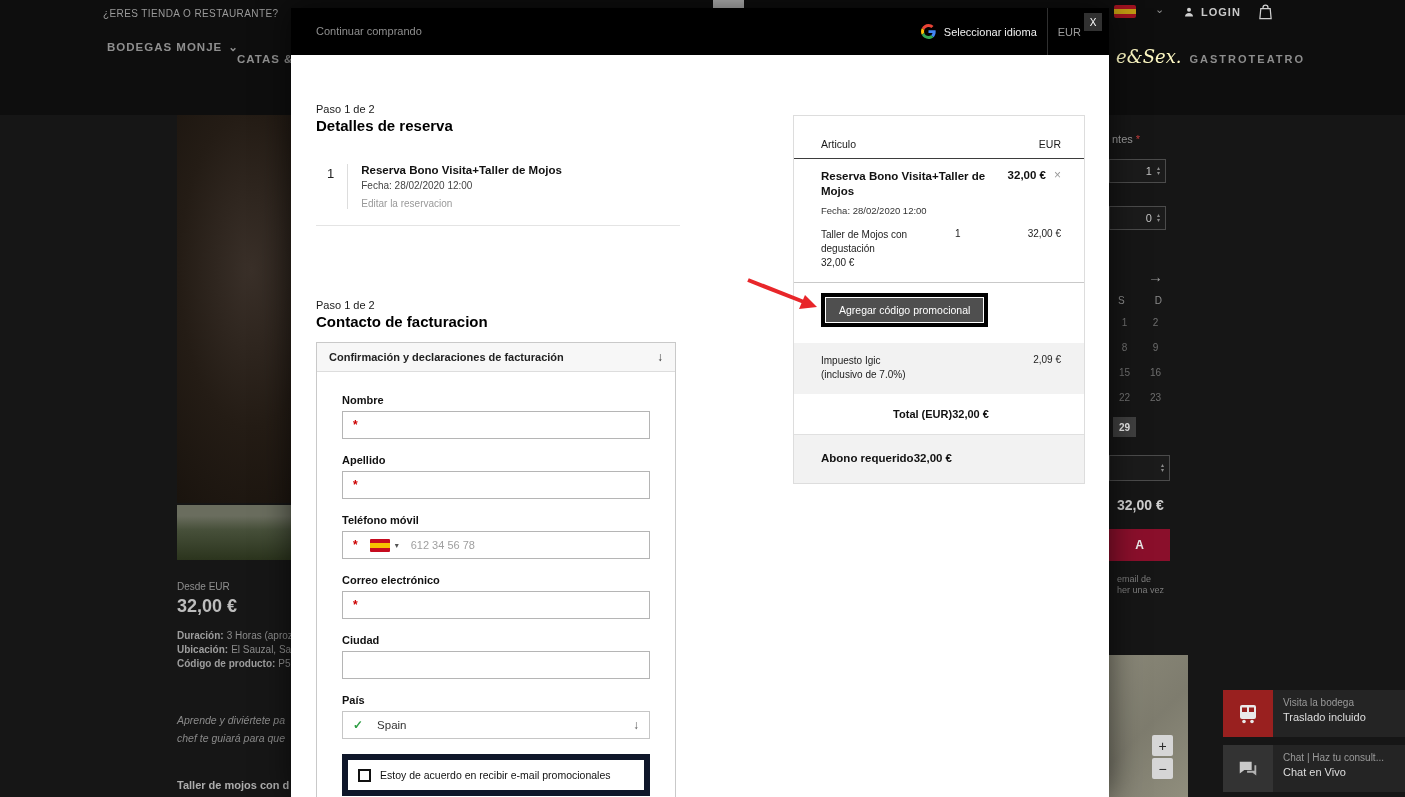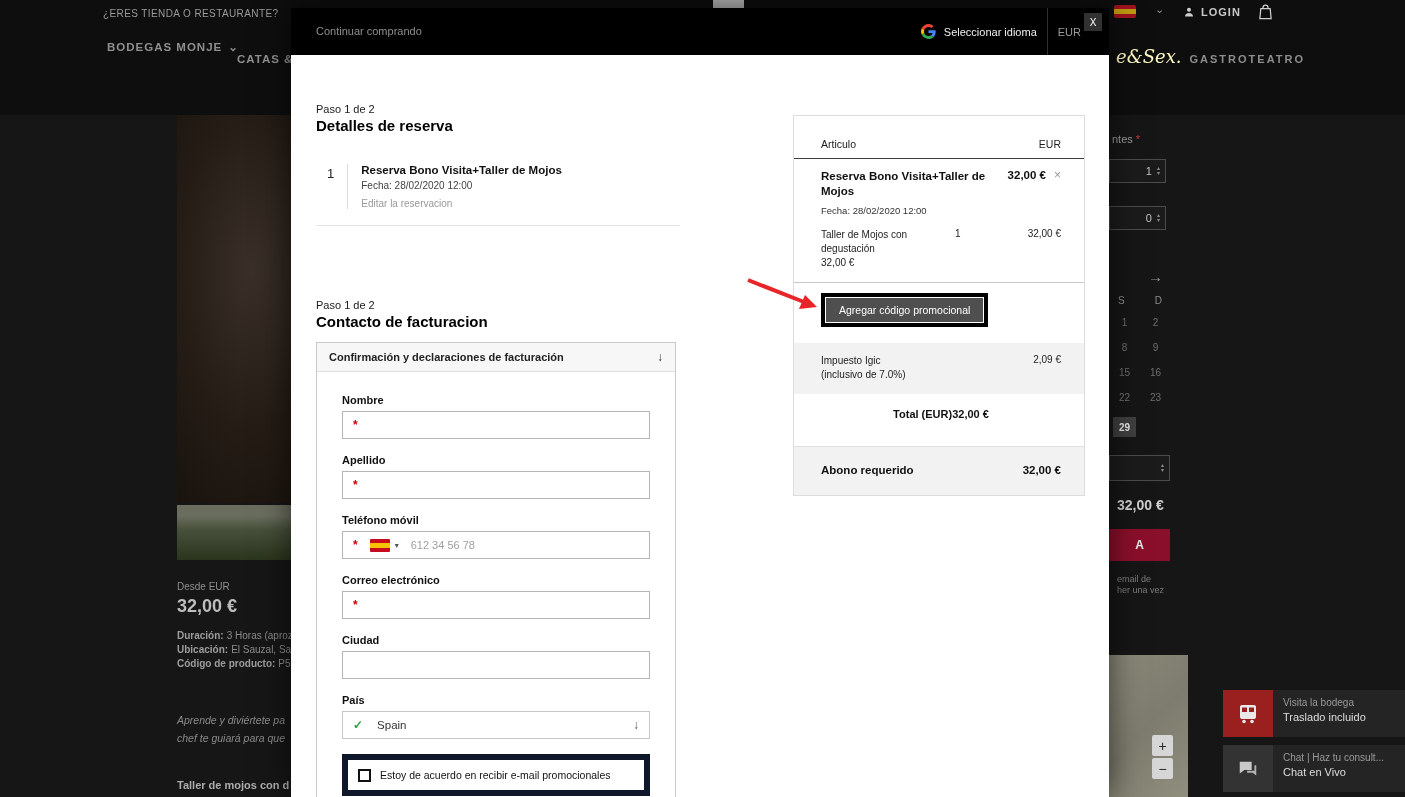--- a/index.html
+++ b/index.html
@@ -115,21 +115,21 @@
   #cl-left{width:112px;line-height:1.38}
   #cl-qty{margin-left:22px}
   #cl-total{margin-left:auto}
   #card-div{border-bottom:1px solid #c9c9c9;margin-top:12px}
   #promo-wrap{margin-top:10px;display:inline-block;border:4px solid #000000;padding:1px}
   #promo-btn{background:#4f4f4f;color:#fff;font-size:10.5px;padding:6px 13px;border:none;cursor:pointer;font-family:inherit}
   .gray-sec{background:#f2f2f2;display:flex;justify-content:space-between;padding:11px 23px 11px 27px;margin-top:16px}
   #tax-left{font-size:10px;color:#222;line-height:1.45}
   #tax-val{font-size:10px;color:#222}
   #total-row{display:flex;justify-content:center;padding:14px 23px 14px 27px;font-size:11px;font-weight:bold;color:#111}
-  #due-sec{background:#f2f2f2;display:flex;justify-content:space-between;padding:17px 23px 19px 27px;font-size:11.5px;font-weight:bold;color:#111;border-top:1px solid #e0e0e0;margin-top:12px}
+  #due-sec{background:#f2f2f2;display:flex;justify-content:flex-start;padding:17px 23px 19px 27px;font-size:11.5px;font-weight:bold;color:#111;border-top:1px solid #e0e0e0;margin-top:0}
 
   #annotation{position:absolute;left:0;top:0;z-index:60;pointer-events:none}
 </style>
 </head>
 <body>
 
 <div class="stage">
 
   <div id="bg-header">
     <div id="topbar-question">¿ERES TIENDA O RESTAURANTE?</div>

